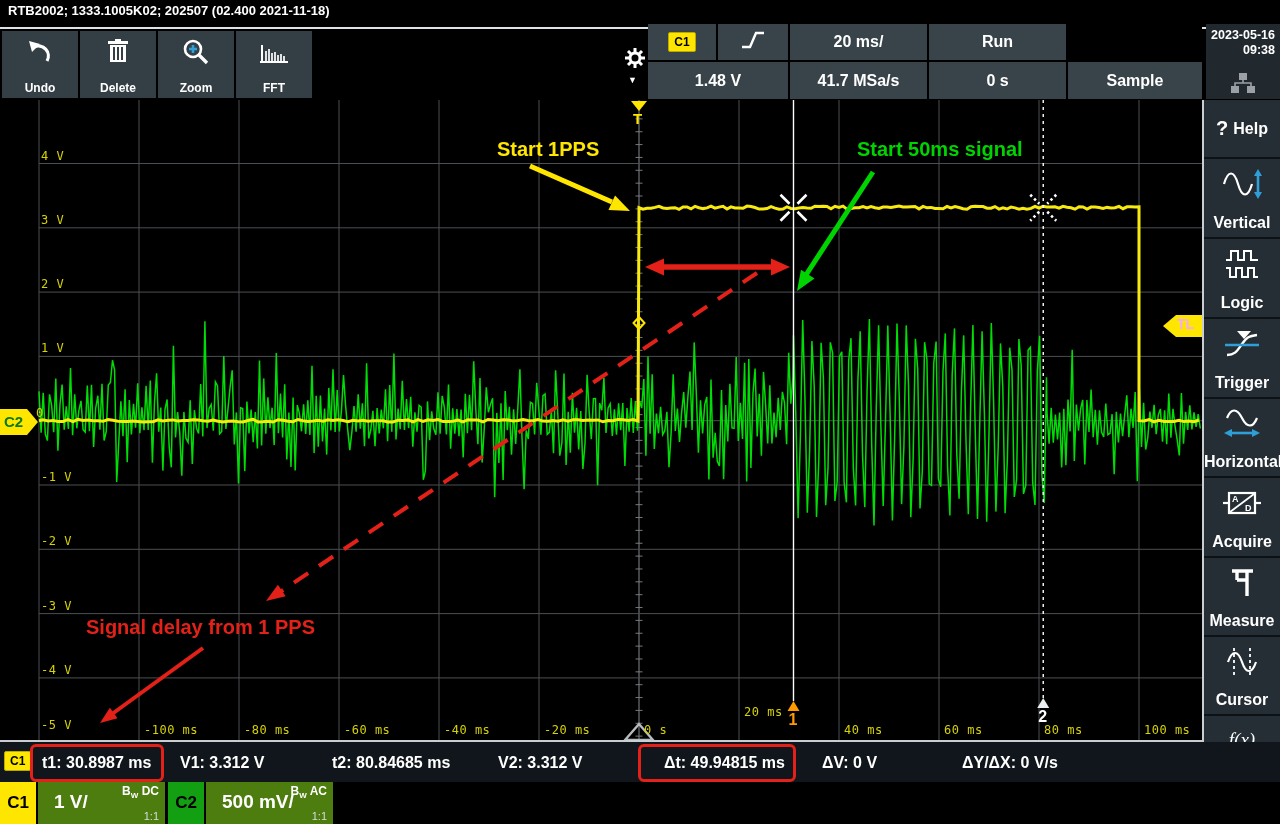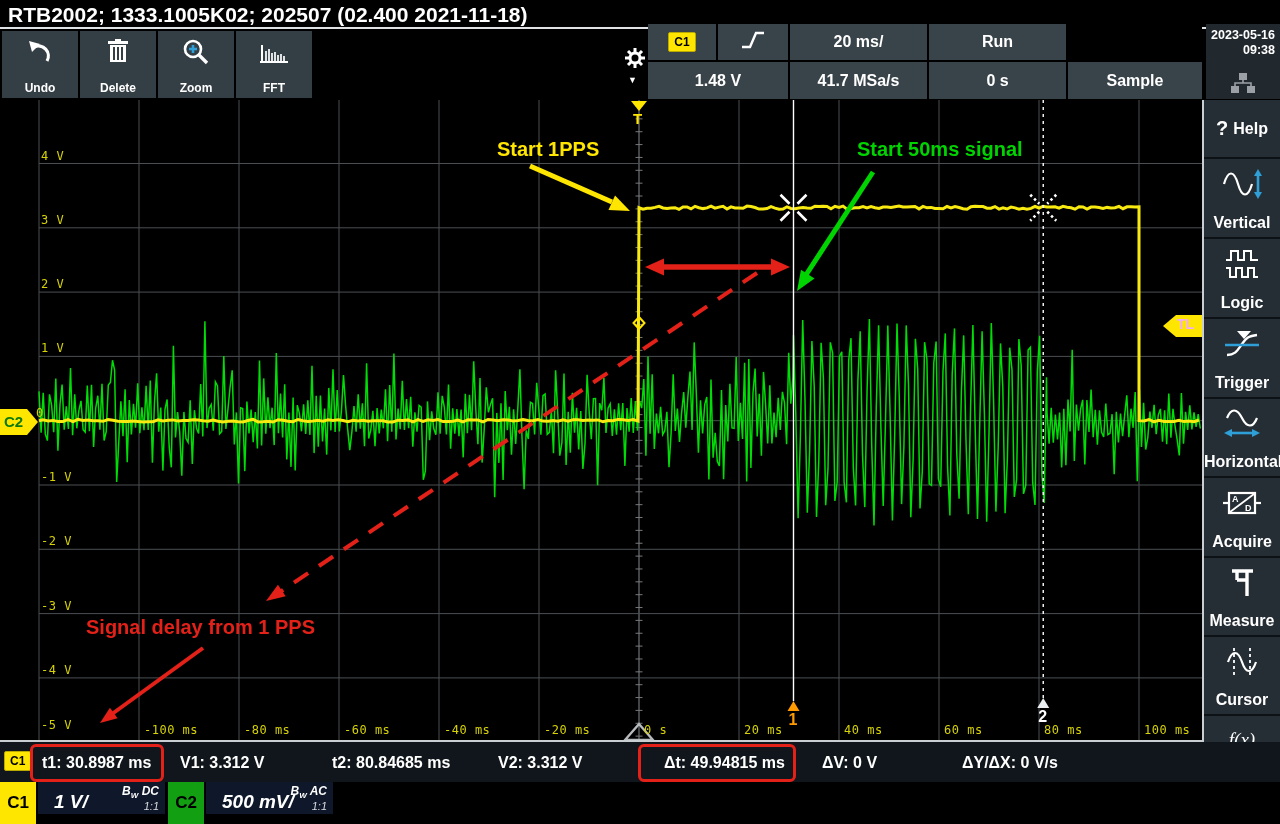--- a/index.html
+++ b/index.html
@@ -1,21 +1,21 @@
 <!DOCTYPE html>
 <html><head>
 <meta charset="utf-8">
 <style>
   html,body{margin:0;padding:0;background:#000;}
   #app{position:relative;width:1280px;height:824px;background:#000;overflow:hidden;
        font-family:"Liberation Sans",sans-serif;color:#fff;}
   .abs{position:absolute;}
   
   #title-bar{left:0;top:0;width:1280px;height:27px;background:#000;}
-  #title-text{left:8px;top:3px;font-size:21px;font-weight:bold;color:#fff;white-space:nowrap;}
+  #title-text{left:8px;top:3px;font-size:13px;font-weight:bold;color:#fff;white-space:nowrap;}
   #title-sep{left:0;top:27px;width:1280px;height:2px;background:#dfe3e6;}
   
   #toolbar{left:0;top:29px;width:648px;height:71px;background:#000;}
   .tb-btn{position:absolute;top:2px;width:76px;height:67px;background:#343e45;cursor:pointer;}
   .tb-icon{position:absolute;left:50%;top:6px;transform:translateX(-50%);}
   .tb-label{position:absolute;left:0;right:0;bottom:3px;text-align:center;font-size:12px;font-weight:bold;color:#fff;}
   #gear-area{left:620px;top:29px;width:28px;height:71px;background:#000;}
   
   #info-grid{left:648px;top:24px;display:grid;grid-template-columns:68px 70px 137px 137px 134px;
              grid-template-rows:36px 37px;gap:2px;background:#000;}
@@ -44,21 +44,21 @@
   #grid-bottom-sep{left:0;top:740px;width:1204px;height:2px;background:#c9ced2;}
   #grid-right-sep{left:1202px;top:100px;width:2px;height:642px;background:#c9ced2;}
   
   #measure-bar{left:0;top:742px;width:1280px;height:40px;background:#10161b;}
   .meas-text{position:absolute;top:10px;height:22px;line-height:22px;font-size:16px;font-weight:bold;color:#fff;white-space:nowrap;}
   .red-box{position:absolute;border:3px solid #e32119;border-radius:6px;background:transparent;pointer-events:none;}
   
   #channel-bar{left:0;top:782px;width:1280px;height:42px;background:#000;}
   .ch-badge{position:absolute;top:0;width:36px;height:42px;display:flex;align-items:center;justify-content:center;
             font-size:17px;font-weight:bold;color:#000;cursor:pointer;}
-  .ch-box{position:absolute;top:0;width:127px;height:32px;background:#0f172a;cursor:pointer;font-style:italic;}
+  .ch-box{position:absolute;top:0;width:127px;height:42px;background:#4d7c0f;cursor:pointer;}
   .ch-scale{position:absolute;left:16px;top:9px;font-size:19px;font-weight:bold;color:#fff;}
   .ch-bw{position:absolute;right:6px;top:2px;font-size:12px;font-weight:bold;color:#fff;}
   .ch-bw sub{font-size:8px;}
   .ch-probe{position:absolute;right:6px;bottom:2px;font-size:11px;color:#d8dcdf;}
 </style>
 </head>
 <body>
 
 <div id="app">
 
@@ -344,21 +344,21 @@
         <div class="axis-label" style="left: 41px; top: 434.3px;">-2 V</div>
         <div class="axis-label" style="left: 41px; top: 498.6px;">-3 V</div>
         <div class="axis-label" style="left: 41px; top: 562.9px;">-4 V</div>
         <div class="axis-label" style="left: 41px; top: 618px;">-5 V</div>
         <div class="axis-label" style="left: 144px; top: 623px;">-100 ms</div>
         <div class="axis-label" style="left: 244px; top: 623px;">-80 ms</div>
         <div class="axis-label" style="left: 344px; top: 623px;">-60 ms</div>
         <div class="axis-label" style="left: 444px; top: 623px;">-40 ms</div>
         <div class="axis-label" style="left: 544px; top: 623px;">-20 ms</div>
         <div class="axis-label" style="left: 644px; top: 623px;">0 s</div>
-        <div class="axis-label" style="left: 744px; top: 623px; text-align: right;">20 ms</div>
+        <div class="axis-label" style="left: 744px; top: 605px; text-align: right;">20 ms</div>
         <div class="axis-label" style="left: 844px; top: 623px;">40 ms</div>
         <div class="axis-label" style="left: 944px; top: 623px;">60 ms</div>
         <div class="axis-label" style="left: 1044px; top: 623px;">80 ms</div>
         <div class="axis-label" style="left: 1144px; top: 623px;">100 ms</div>
       </div>
 
     <div class="marker-text" style="left:633px;top:10px;color:#ffe600;font-size:15px;">T</div>
     <div class="marker-text" style="left:1177px;top:216px;color:#f0abfc;font-size:14px;">TL</div>
     <div class="marker-text" style="left:4px;top:313px;color:#0b7a0b;font-size:15px;">C2</div>
     <div class="marker-text" id="cursor1-num" style="color: rgb(255, 154, 0); font-size: 16px; left: 788.494px; top: 611px;">1</div>

